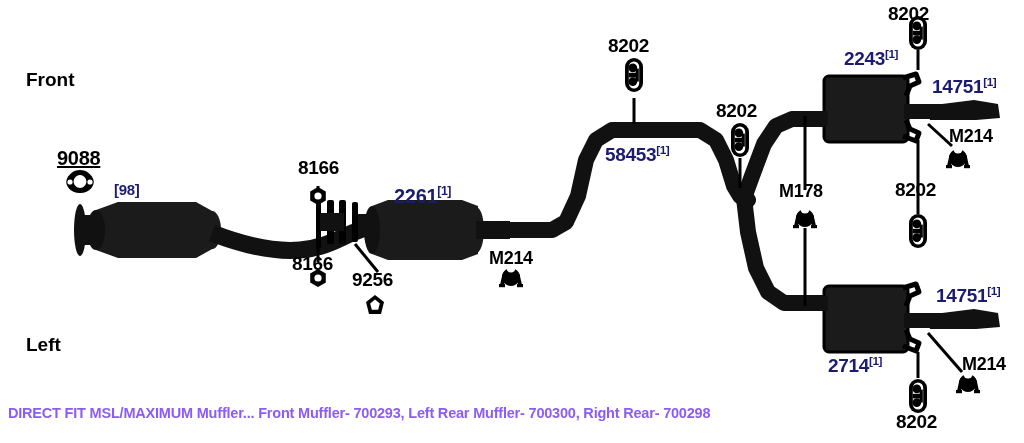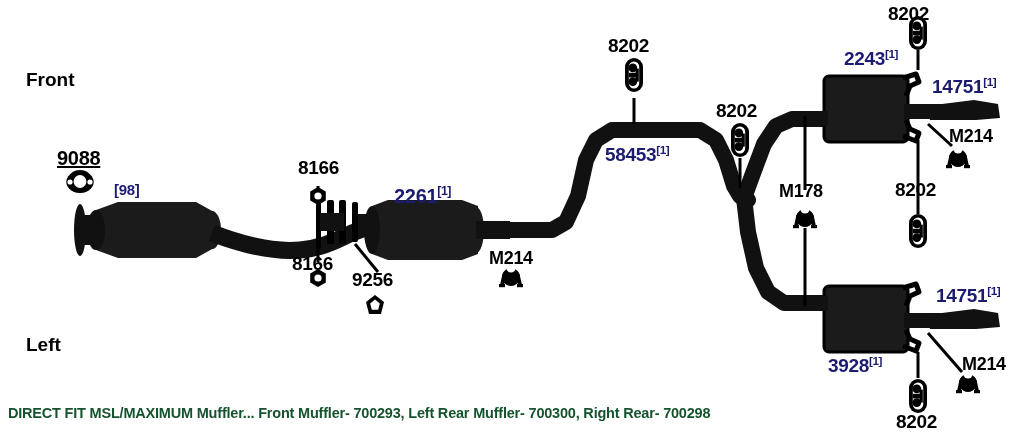--- a/index.html
+++ b/index.html
@@ -14,21 +14,21 @@
   .lbl-black{color:#000000;}
   .lbl .sup{font-size:0.62em;vertical-align:super;letter-spacing:-0.5px;}
   .sz20{font-size:20px;}
   .sz19{font-size:19px;}
   .sz18{font-size:18px;}
   .sz15{font-size:15px;}
 
   .side-lbl{position:absolute;font-weight:bold;font-size:19px;color:#000;}
 
   .caption{position:absolute;left:8px;top:405px;font-size:14.5px;
-           font-weight:bold;color:#14532d;letter-spacing:-0.2px;white-space:nowrap;}
+           font-weight:bold;color:#8b5cf6;letter-spacing:-0.2px;white-space:nowrap;}
 
   
   #art{position:absolute;left:0;top:0;width:1024px;height:443px;}
 </style>
 </head>
 <body>
 
 <div id="stage">
 
   <svg id="art" viewBox="0 0 1024 443">
@@ -238,21 +238,21 @@
 
   <div class="lbl lbl-blue sz19" style="left:932px;top:76px;">
     <span>14751</span><span class="sup">[1]</span>
   </div>
 
   <div class="lbl lbl-black sz18" style="left:949px;top:127px;">M214</div>
 
   <div class="lbl lbl-black sz19" style="left:895px;top:180px;">8202</div>
 
   <div class="lbl lbl-blue sz19" style="left:828px;top:355px;">
-    <span>3928</span><span class="sup">[1]</span>
+    <span>2714</span><span class="sup">[1]</span>
   </div>
 
   <div class="lbl lbl-blue sz19" style="left:936px;top:285px;">
     <span>14751</span><span class="sup">[1]</span>
   </div>
 
   <div class="lbl lbl-black sz18" style="left:962px;top:355px;">M214</div>
 
   <div class="lbl lbl-black sz19" style="left:896px;top:412px;">8202</div>
 

